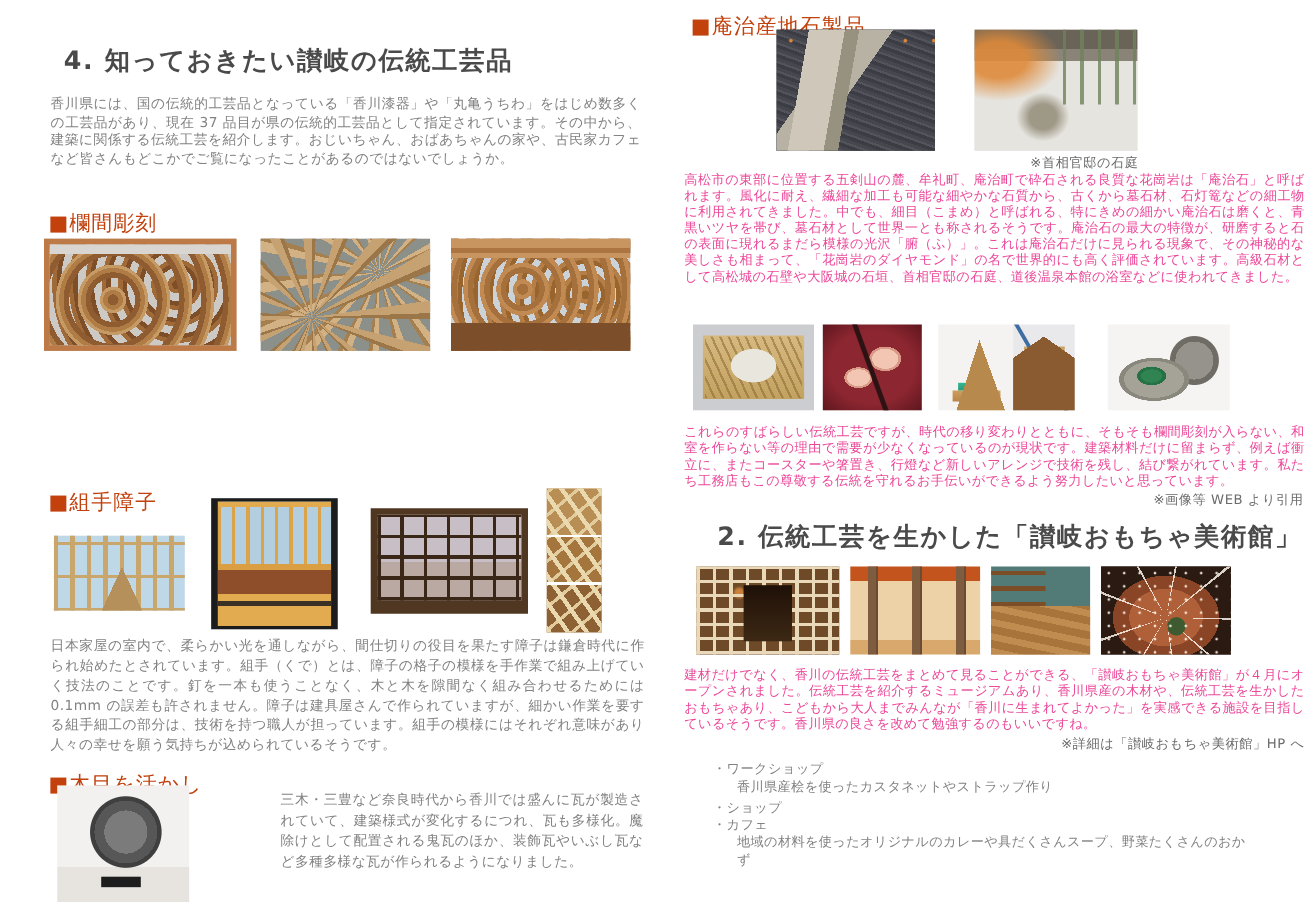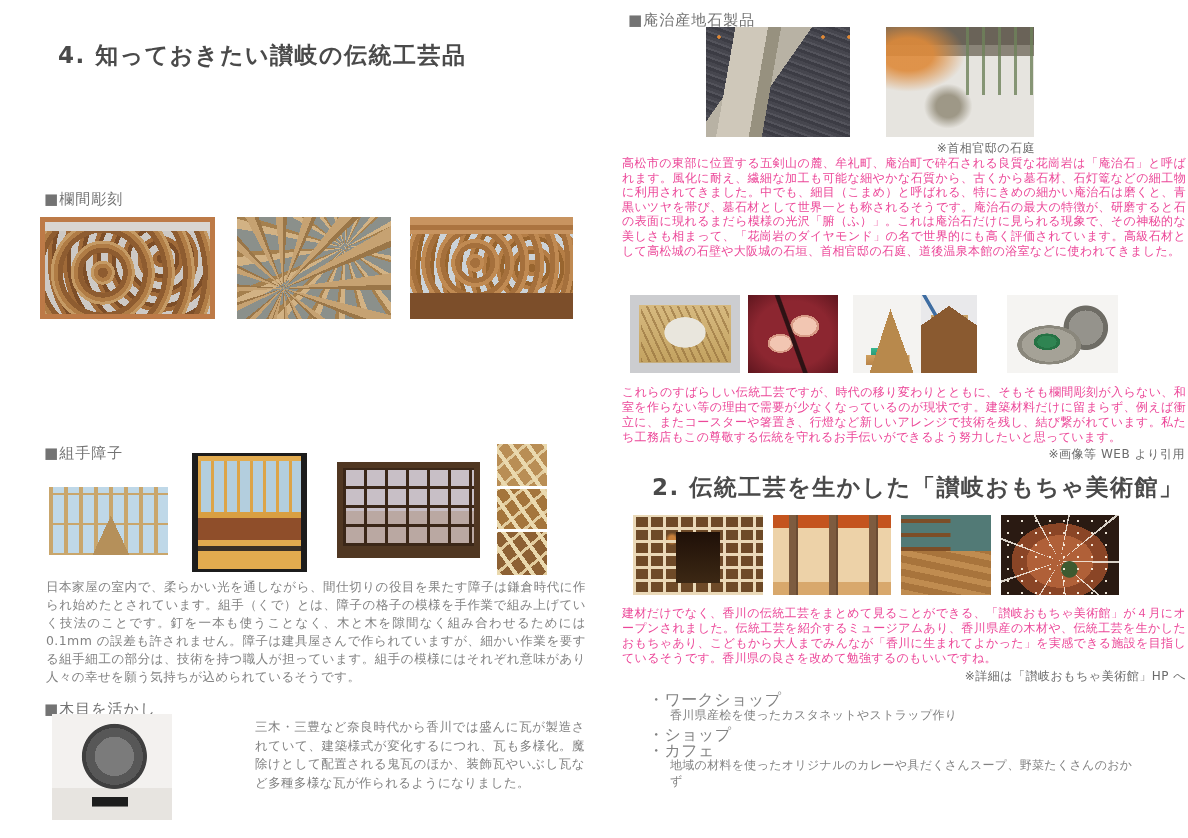--- a/index.html
+++ b/index.html
@@ -1,20 +1,20 @@
 <!DOCTYPE html>
 <html><head>
 <meta charset="utf-8">
 <style>
   html,body{margin:0;padding:0;background:#ffffff;}
   .page{position:relative;width:1188px;height:838px;background:#ffffff;overflow:hidden;
         font-family:"DejaVu Sans","Liberation Sans",sans-serif;}
   .abs{position:absolute;}
   .h1{font-size:23px;font-weight:bold;color:#4a4a4a;letter-spacing:1.5px;white-space:nowrap;}
-  .sechead{font-size:15px;color:#737373;letter-spacing:1px;white-space:nowrap;}
+  .sechead{font-size:19px;color:#c2410c;letter-spacing:1px;white-space:nowrap;}
   .body-l{font-size:12.5px;color:#828282;line-height:17.5px;text-align:justify;letter-spacing:0.4px;}
   .body-r{font-size:12px;color:#ec4899;line-height:15px;text-align:justify;letter-spacing:0.3px;}
   .cap{font-size:12px;color:#6b6b6b;letter-spacing:0.5px;white-space:nowrap;}
   .ph{position:absolute;}
   
   #ph-ranma1{border:5px solid #bd7a47;
     background:linear-gradient(to bottom,#d9d5d1 0 10%,rgba(0,0,0,0) 10%),
     repeating-radial-gradient(circle at 35% 55%,#8e5c30 0 5px,#b07c45 5px 9px,#c59a64 9px 12px,rgba(0,0,0,0) 12px 20px),
     repeating-radial-gradient(circle at 70% 40%,#7d4e28 0 4px,#a06a38 4px 8px,rgba(0,0,0,0) 8px 15px) #cdc9c5;}
   #ph-ranma2{background:repeating-conic-gradient(from 200deg at 30% 70%,#c6a272 0 6deg,#9a7648 6deg 9deg,rgba(0,0,0,0) 9deg 22deg),
@@ -73,29 +73,30 @@
     radial-gradient(circle at 30% 30%,#c8803a 0 3%,rgba(0,0,0,0) 6%) #6e4a28;}
   #ph-m2{background:repeating-linear-gradient(90deg,rgba(0,0,0,0) 0 16px,#7d5c40 16px 23px,#6a4c34 23px 25px,rgba(0,0,0,0) 25px 40px),
     linear-gradient(to bottom,#c4541e 0 16%,#edd2a8 16% 84%,#d8a86c 84%);}
   #ph-m3{background:repeating-linear-gradient(12deg,#c08c50 0 6px,#a8743c 6px 13px) 0 100%/100% 55% no-repeat,
     repeating-linear-gradient(0deg,#7c4e28 0 4px,rgba(0,0,0,0) 4px 14px) 0 0/55% 45% no-repeat,
     linear-gradient(to bottom,#527a76 0 45%,#b5824a 45%);}
   #ph-m4{background:radial-gradient(circle,rgba(255,245,230,.9) 0 1px,rgba(0,0,0,0) 1.5px) 0 0/14px 12px,
     radial-gradient(circle at 58% 68%,#3d5a30 0 9%,rgba(0,0,0,0) 10%),
     repeating-conic-gradient(from 10deg at 50% 58%,rgba(248,242,232,.85) 0 2deg,rgba(0,0,0,0) 2deg 40deg),
     radial-gradient(ellipse at 50% 58%,#b06038 0 40%,#8a4526 40% 58%,#2a1a12 58%) #1e140e;}
-  .feat-label{font-size:16px;color:#828282;letter-spacing:0.4px;line-height:15.5px;white-space:nowrap;}
+  .feat-label{font-size:12px;color:#828282;letter-spacing:0.4px;line-height:15.5px;white-space:nowrap;}
   .feat-desc{font-size:12px;color:#828282;letter-spacing:0.3px;line-height:15.5px;margin-left:22px;width:470px;margin-bottom:4px;}
 </style>
 </head>
 <body>
 
 <div class="page">
 
   <div class="abs h1" style="left:58px;top:40px;">4. 知っておきたい讃岐の伝統工芸品</div>
+  <div class="abs body-l" style="left:46px;top:86px;width:537px;line-height:16.5px;">香川県には、国の伝統的工芸品となっている「香川漆器」や「丸亀うちわ」をはじめ数多くの工芸品があり、現在 37 品目が県の伝統的工芸品として指定されています。その中から、建築に関係する伝統工芸を紹介します。おじいちゃん、おばあちゃんの家や、古民家カフェなど皆さんもどこかでご覧になったことがあるのではないでしょうか。</div>
 
   <div class="abs sechead" style="left:44px;top:190px;">■欄間彫刻</div>
   <div class="ph" id="ph-ranma1" style="left:40px;top:217px;width:165px;height:92px;"></div>
   <div class="ph" id="ph-ranma2" style="left:237px;top:217px;width:154px;height:102px;"></div>
   <div class="ph" id="ph-ranma3" style="left:410px;top:217px;width:163px;height:102px;"></div>
 
   <div class="abs sechead" style="left:44px;top:444px;">■組手障子</div>
   <div class="ph" id="ph-kumite1" style="left:49px;top:487px;width:119px;height:68px;"></div>
   <div class="ph" id="ph-kumite2" style="left:192px;top:453px;width:103px;height:113px;"></div>
   <div class="ph" id="ph-kumite3" style="left:337px;top:462px;width:131px;height:78px;"></div>

